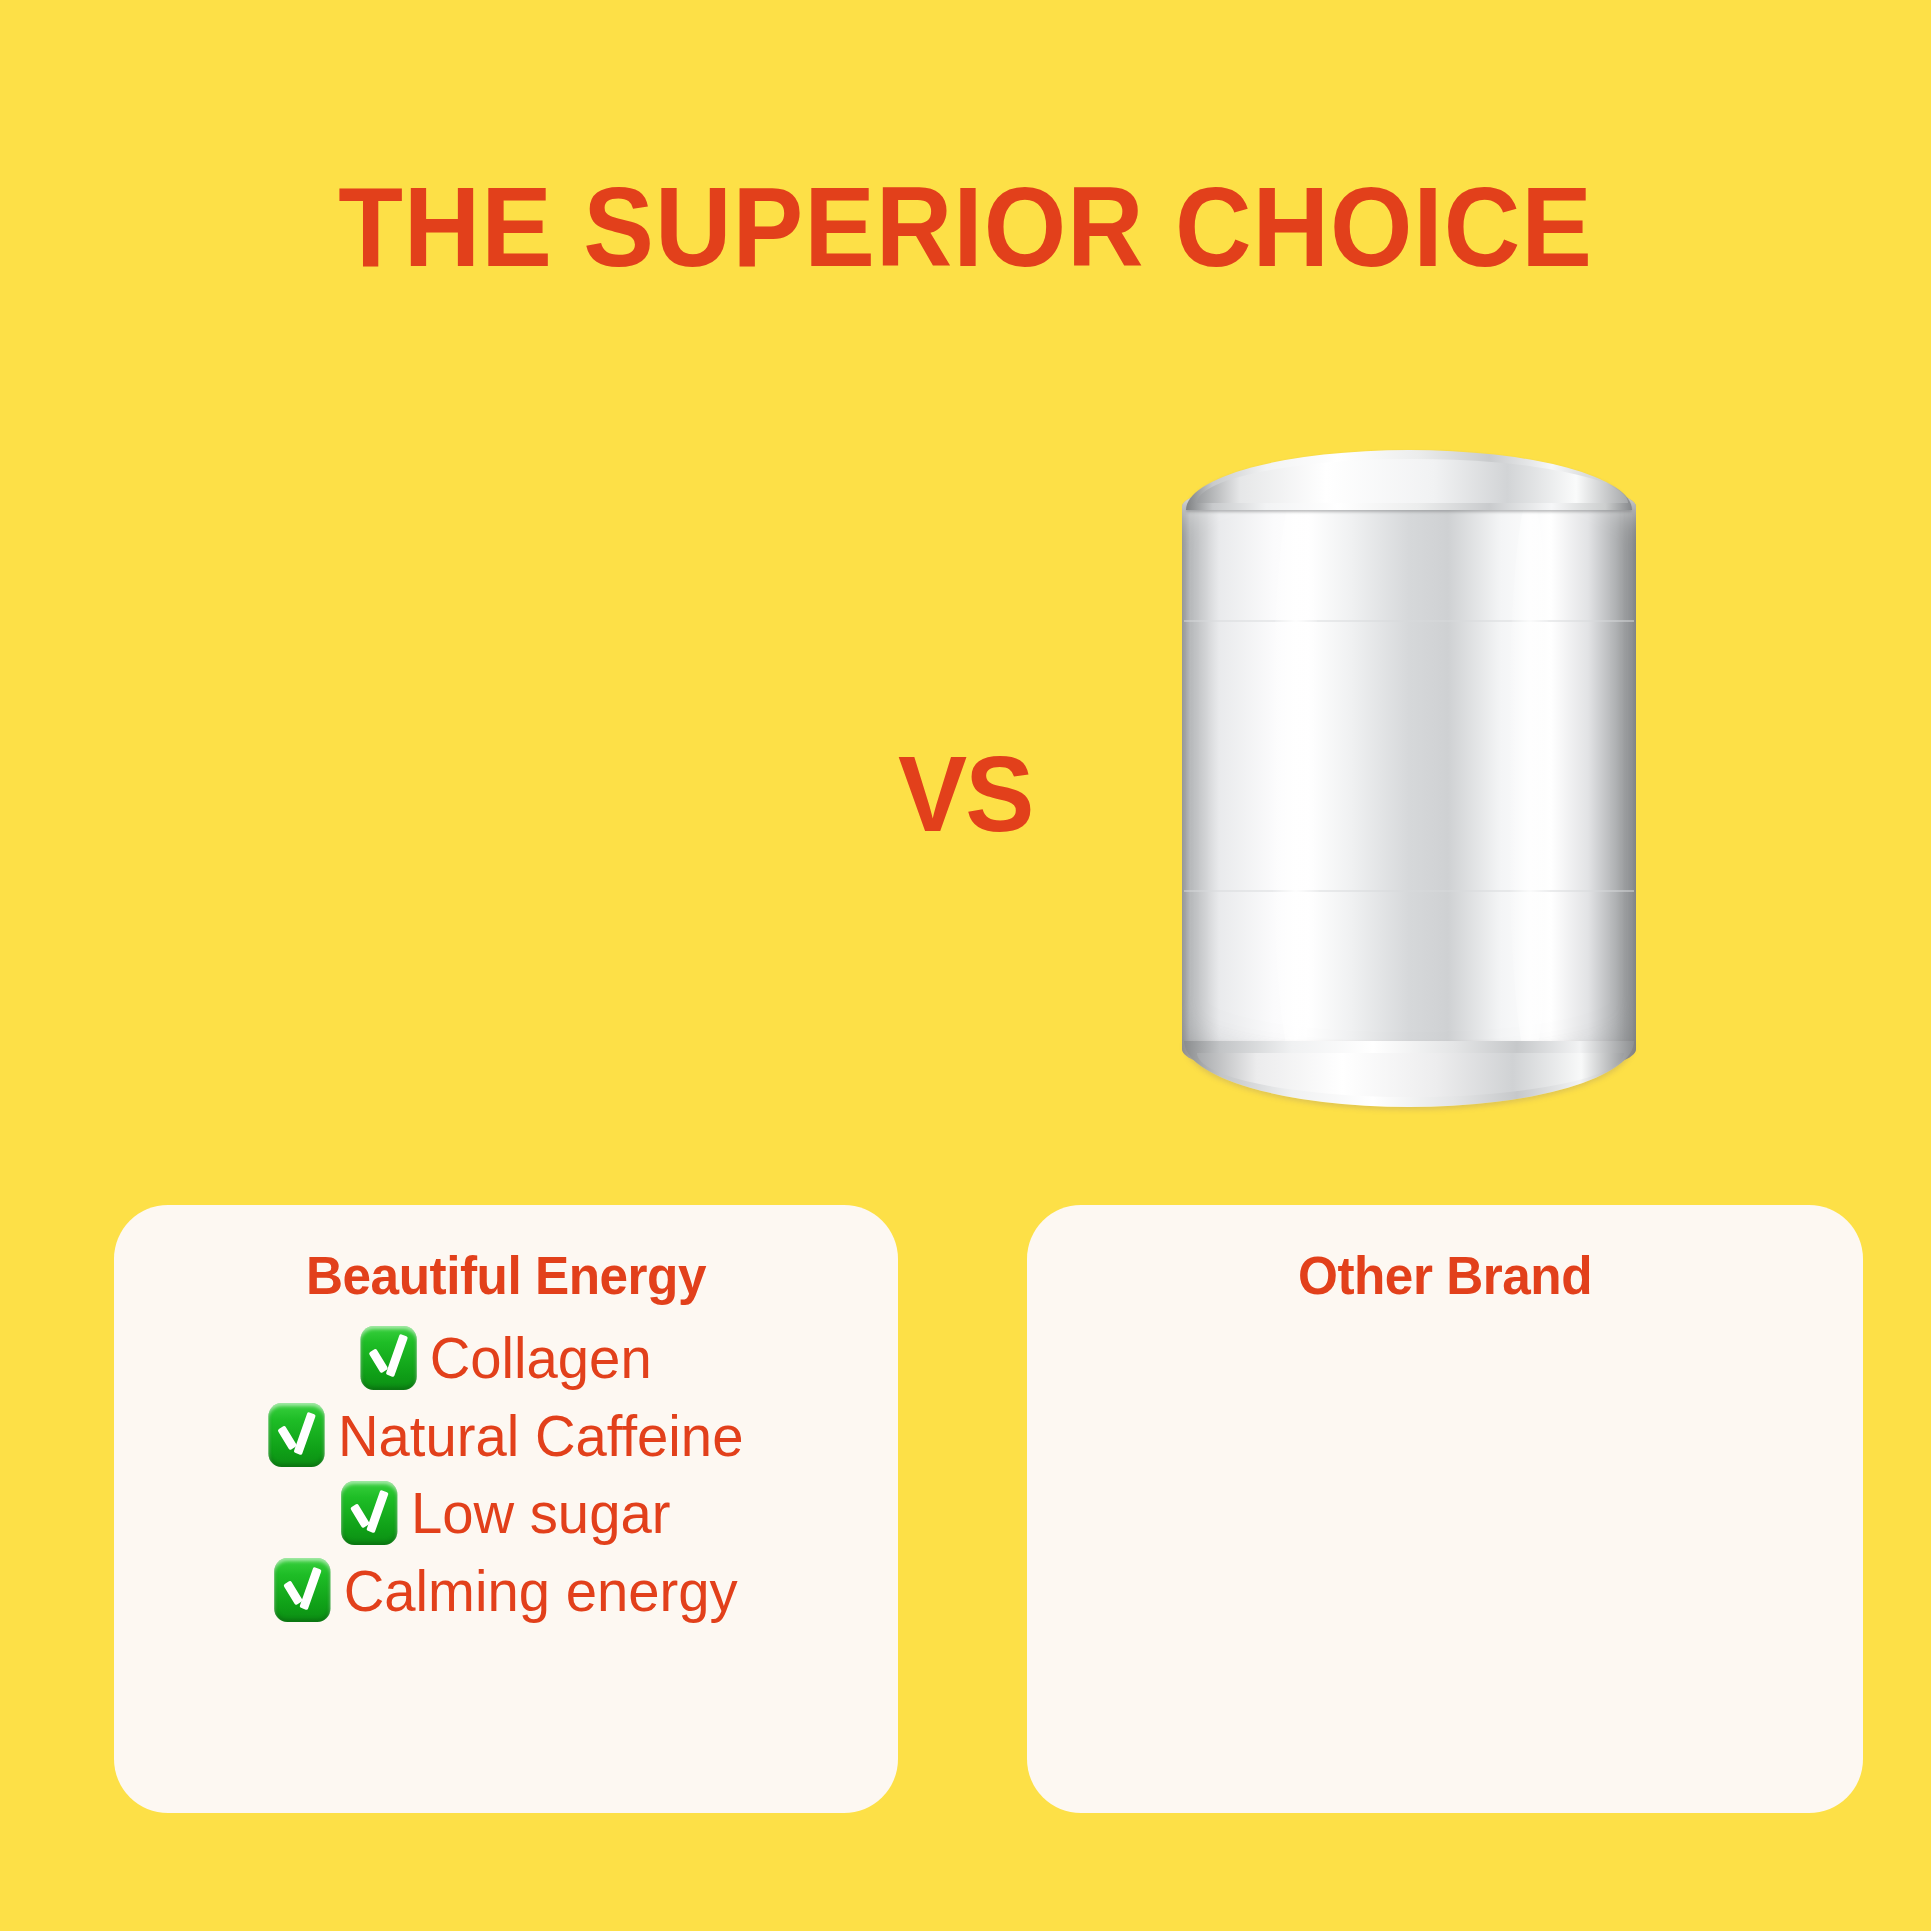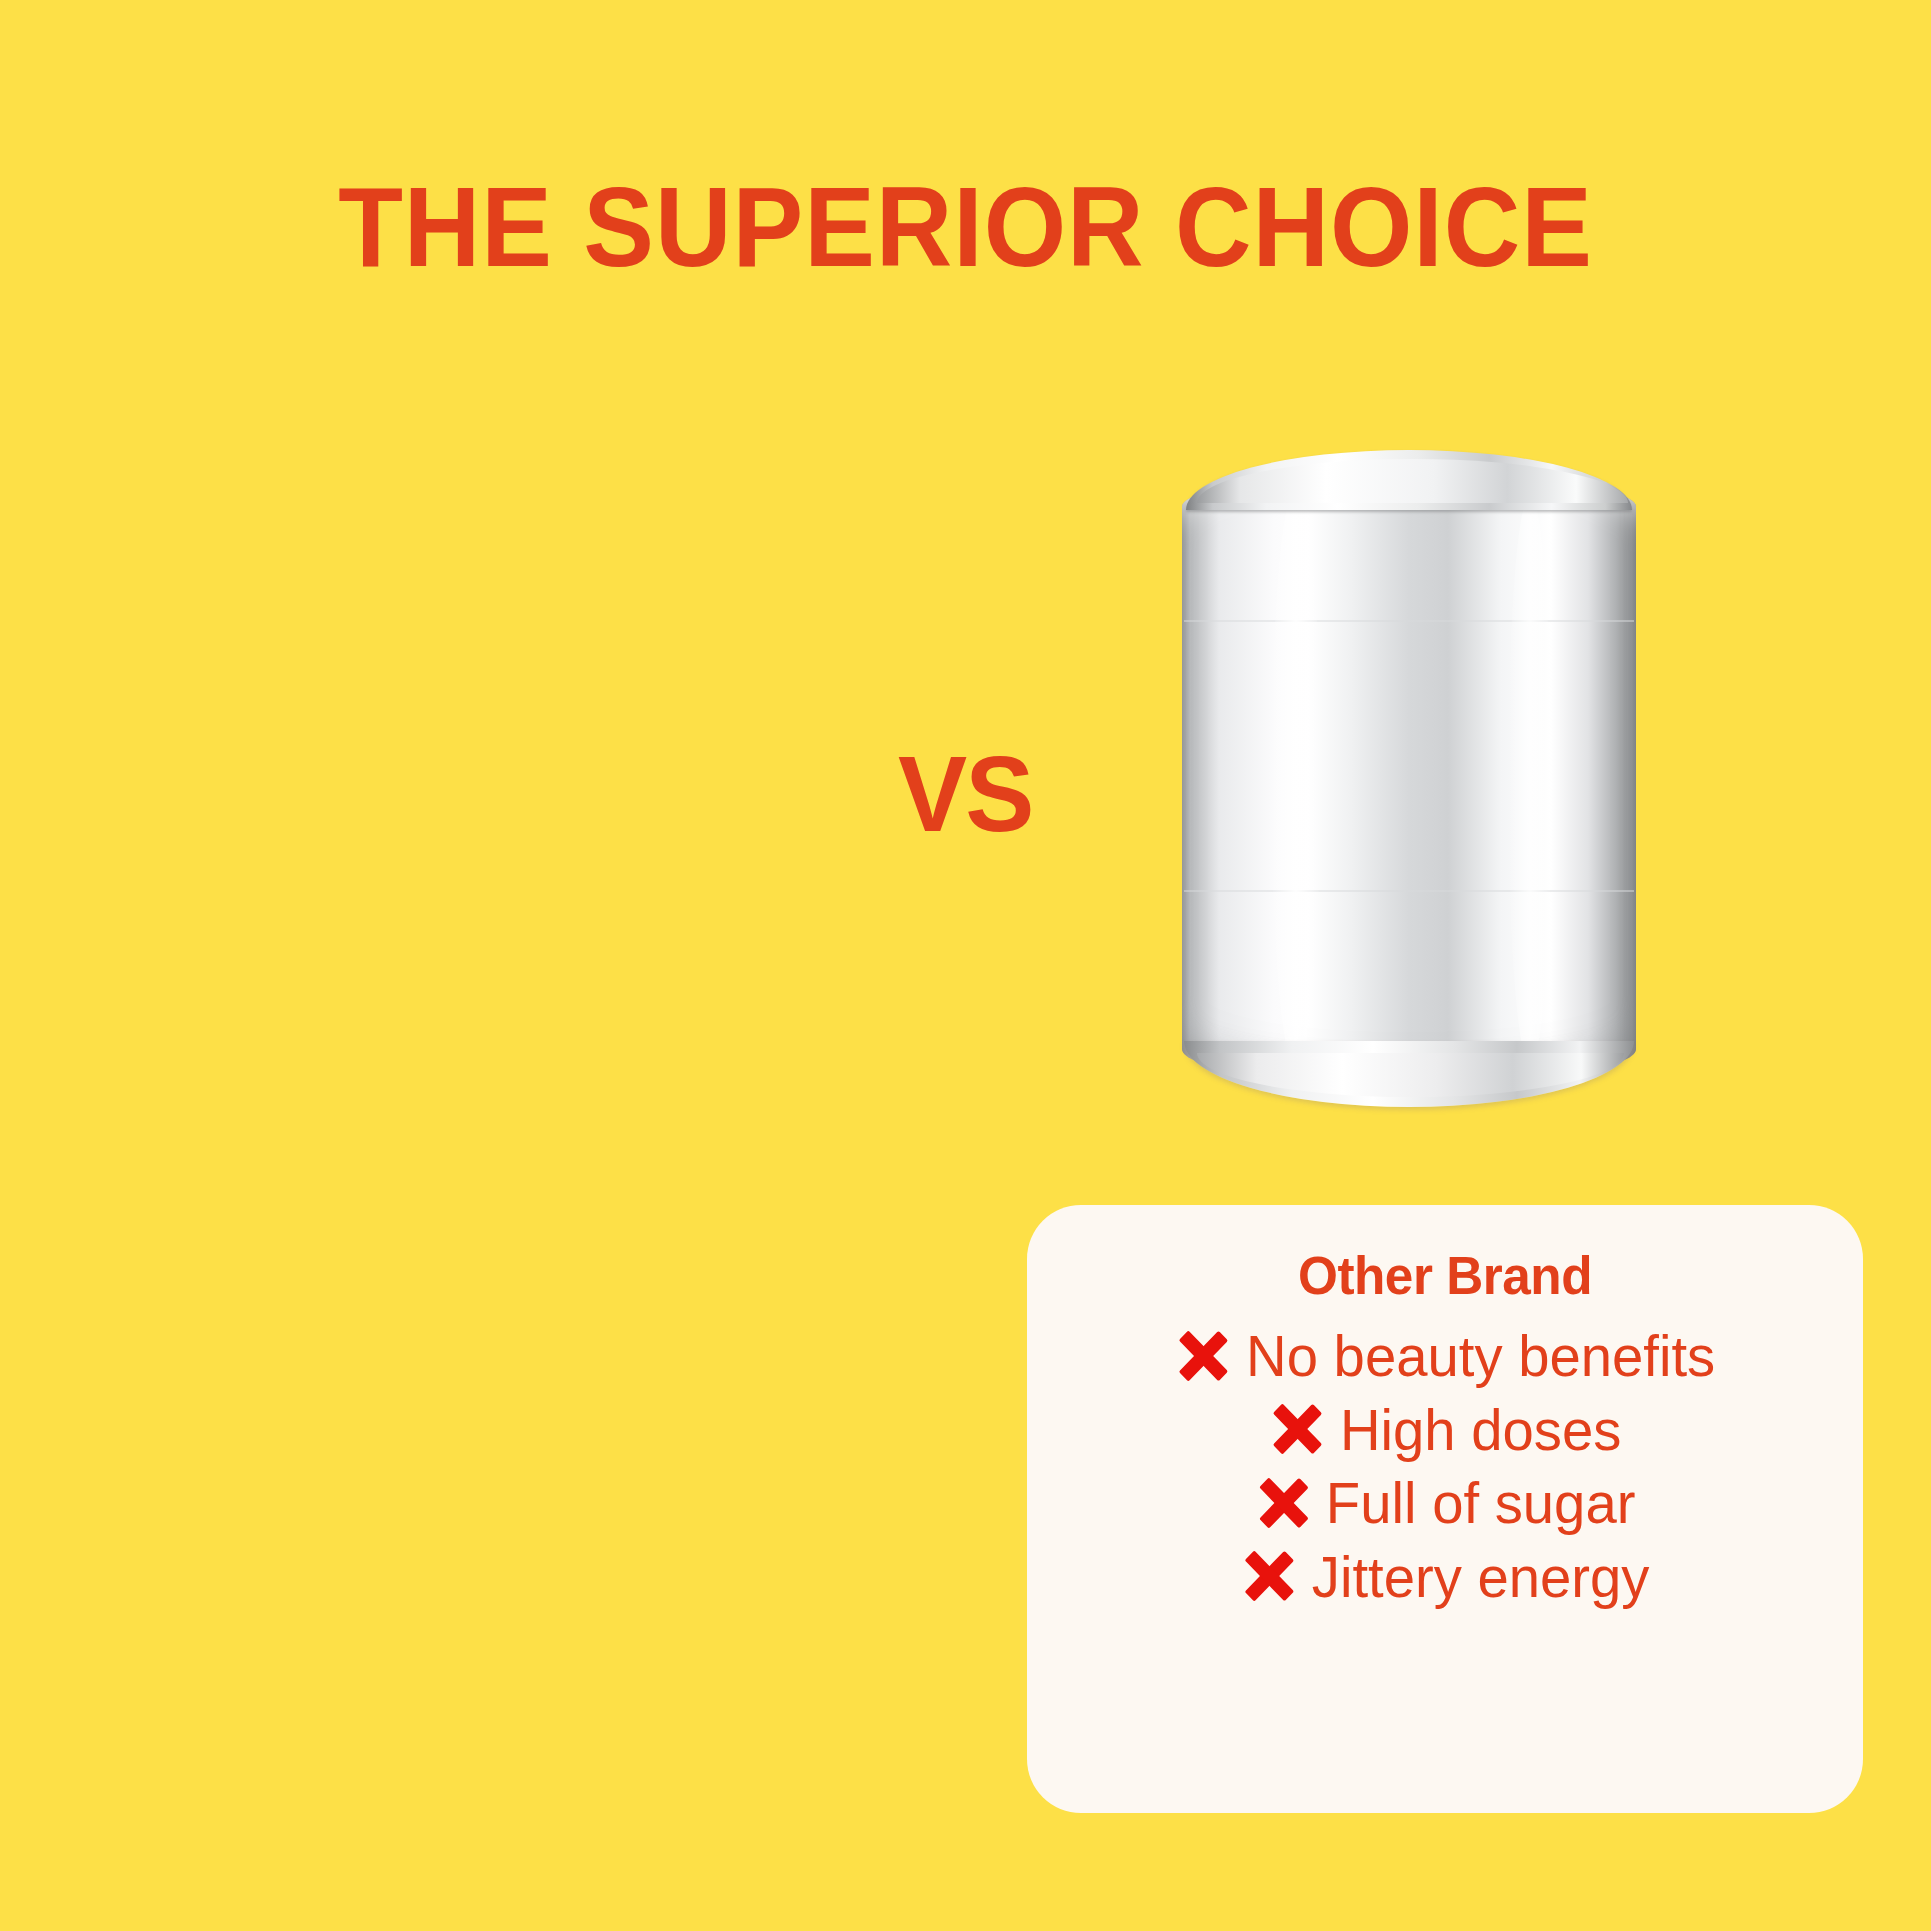--- a/index.html
+++ b/index.html
@@ -276,37 +276,40 @@
     <div class="can-gloss"></div>
     <div class="can-gloss2"></div>
     <div class="can-rim-top">
       <div class="can-rim-top-inner"></div>
     </div>
     <div class="can-rim-bot">
       <div class="can-rim-bot-inner"></div>
     </div>
   </div>
 
-
-  <div class="card" id="card-right">
-    <div class="card-title">Other Brand</div>
+  <div class="card" id="card-left">
+    <div class="card-title">Beautiful Energy</div>
     <ul class="card-list">
       <li>
-        <span class="mark-cross"></span>
-        <span class="item-text">No beauty benefits</span>
+        <span class="mark-check"></span>
+        <span class="item-text">Collagen</span>
       </li>
       <li>
-        <span class="mark-cross"></span>
-        <span class="item-text">High doses</span>
+        <span class="mark-check"></span>
+        <span class="item-text">Natural Caffeine</span>
       </li>
       <li>
-        <span class="mark-cross"></span>
-        <span class="item-text">Full of sugar</span>
+        <span class="mark-check"></span>
+        <span class="item-text">Low sugar</span>
       </li>
       <li>
-        <span class="mark-cross"></span>
-        <span class="item-text">Jittery energy</span>
+        <span class="mark-check"></span>
+        <span class="item-text">Calming energy</span>
       </li>
     </ul>
   </div>
 
+  <div class="card" id="card-right">
+    <div class="card-title">Other Brand</div>
+  </div>
+
 </div>
 
 
 </body></html>

